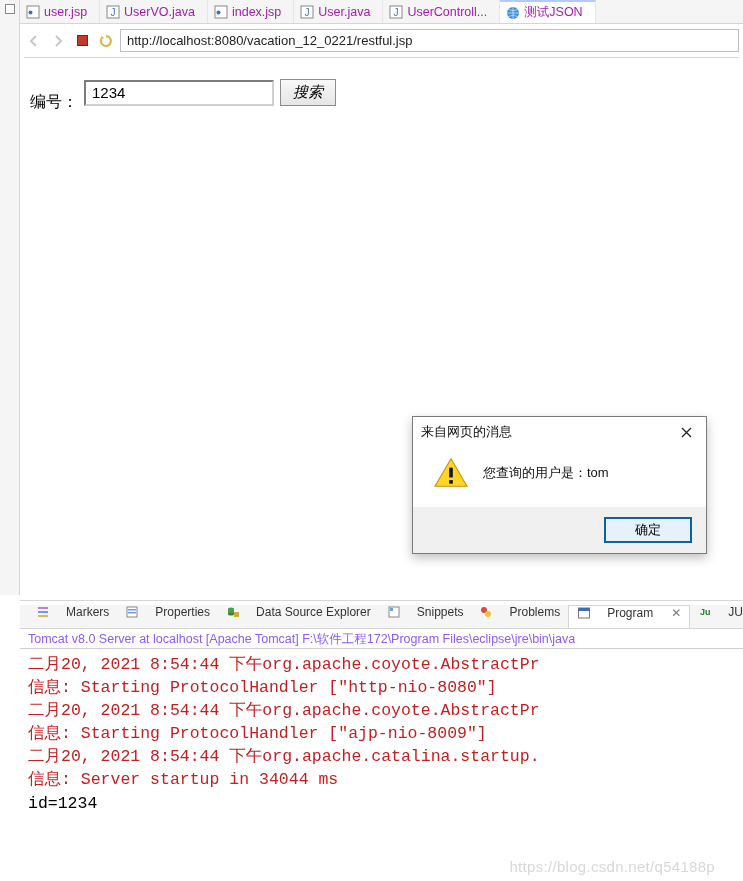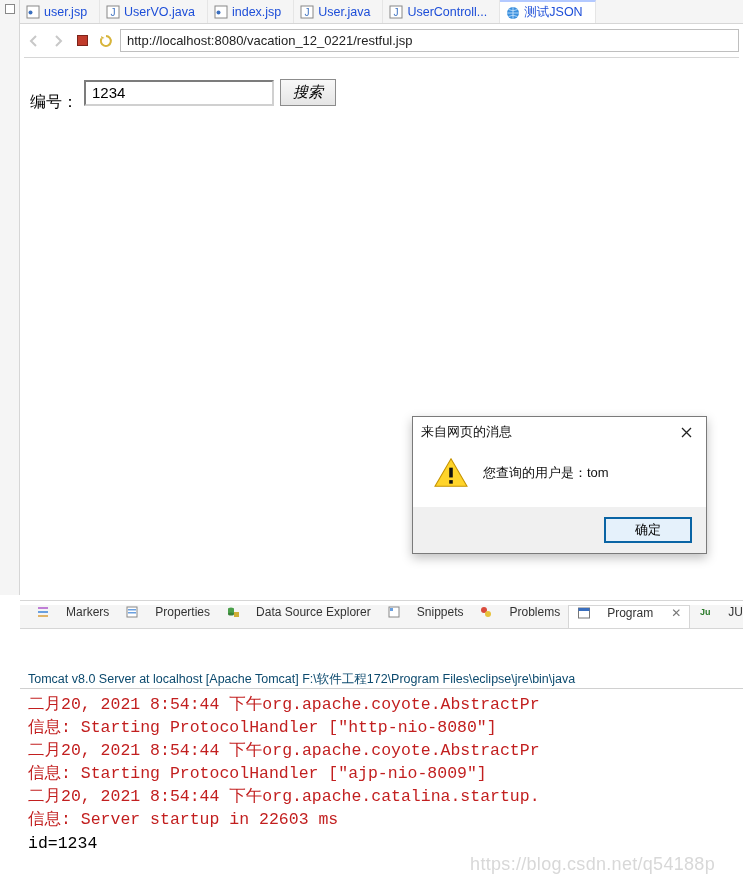--- a/index.html
+++ b/index.html
@@ -4,21 +4,21 @@
 <style>
   * { box-sizing: border-box; }
   html, body { margin:0; padding:0; font-family: "Microsoft YaHei","Segoe UI",Arial,sans-serif; font-size: 13px; background:#fff; }
   .root { width:743px; height:881px; position:relative; overflow:hidden; background:#fff; }
 
   .left-rail { position:absolute; left:0; top:0; width:20px; height:595px; background:#f5f5f5; border-right:1px solid #d6d6d6; }
   .left-rail .tiny-icon { width:10px; height:10px; margin:4px auto; border:1px solid #888; background:#fff; }
 
   .editor-area { position:absolute; left:20px; top:0; right:0; height:595px; display:flex; flex-direction:column; }
   .tab-strip { height:24px; display:flex; align-items:stretch; border-bottom:1px solid #d6d6d6; background:#f5f5f5; }
-  .tab { display:flex; align-items:center; padding:0 12px 0 6px; gap:4px; border-right:1px solid #e5e5e5; font-size:12.5px; color:#1d4ed8; background:#f5f5f5; white-space:nowrap; }
+  .tab { display:flex; align-items:center; padding:0 12px 0 6px; gap:4px; border-right:1px solid #e5e5e5; font-size:12.5px; color:#a21caf; background:#f5f5f5; white-space:nowrap; }
   .tab .ic { width:14px; height:14px; display:flex; align-items:center; justify-content:center; }
   .tab.active { background:#fefefe; border-top:2px solid #b3c9ff; }
 
   .browser-wrap { flex:1; display:flex; flex-direction:column; padding:4px 4px 0 4px;justify-content:flex-end; }
   .toolbar { height:25px; display:flex; align-items:center; gap:4px; }
   .nav-btn { width:20px; height:20px; display:flex; align-items:center; justify-content:center; color:#aaa; }
   .stop-ic { width:11px; height:11px; background:#c03b2b; border:1px solid #7d231a; }
   .refresh-ic svg { display:block; }
   .url-box { flex:1; height:23px; border:1px solid #bfbfbf; background:#fff; display:flex; align-items:center; padding:0 6px; font-size:13px; color:#222; }
 
@@ -38,26 +38,26 @@
   .btn-ok { width:88px; height:26px; border:2px solid #0a64a4; background:#e5f1fb; font-size:13px; cursor:pointer; }
 
   .bottom-area { position:absolute; left:20px; right:0; top:600px; bottom:0; border-top:1px solid #d6d6d6; display:flex; flex-direction:column; }
   .spacer-top { height:4px; background:#fff; }
   .view-tabs { height:24px; display:flex; align-items:center; background:#f5f5f5; border-bottom:1px solid #d6d6d6; padding-left:8px; overflow:hidden; }
   .view-tab { display:flex; align-items:flex-start; padding:0 8px; gap:16px; font-size:12px; color:#333; height:100%; white-space:nowrap; }
   .view-tab.active { background:#fff; border-top:1px solid #d6d6d6; border-left:1px solid #d6d6d6; border-right:1px solid #d6d6d6; }
   .view-tab .ico { width:14px; height:14px; display:flex; align-items:center; justify-content:center; }
   .view-tab .xx { color:#777; margin-left:2px; }
 
-  .breadcrumb { height:20px; padding:2px 6px 0 8px; font-size:12.5px; color:#0c4a6e; white-space:nowrap; overflow:hidden; border-bottom:1px solid #d0d0d0;margin-top:40px; }
+  .breadcrumb { height:20px; padding:2px 6px 0 8px; font-size:12.5px; color:#8b5cf6; white-space:nowrap; overflow:hidden; border-bottom:1px solid #d0d0d0; }
   .console-text { flex:1; padding:4px 8px; font-family: "Courier New",Consolas,monospace; font-size:16.5px; line-height:1.4; background:#fff; white-space:pre; overflow:hidden; }
   .console-text .red { color:#c21f1f; }
   .console-text .blk { color:#000; }
 
-  .watermark { position:absolute; right:28px; bottom:6px; font-size:18px; color:#d8d8d8; pointer-events:none; letter-spacing:0.3px; }
+  .watermark { position:absolute; right:28px; bottom:6px; font-size:15px; color:#d8d8d8; pointer-events:none; letter-spacing:0.3px; }
 </style>
 </head>
 <body>
 <div class="root">
 
 <div class="left-rail">
   <div class="tiny-icon"></div>
 </div>
 
 <div class="editor-area">
@@ -245,19 +245,19 @@
           </span>
           <span>JU</span>
         </div>
       </div>
   <div class="breadcrumb">Tomcat v8.0 Server at localhost [Apache Tomcat] F:\软件工程172\Program Files\eclipse\jre\bin\java</div>
   <div class="console-text" id="console-text"><span class="red">二月20, 2021 8:54:44 下午org.apache.coyote.AbstractPr</span>
 <span class="red">信息: Starting ProtocolHandler ["http-nio-8080"]</span>
 <span class="red">二月20, 2021 8:54:44 下午org.apache.coyote.AbstractPr</span>
 <span class="red">信息: Starting ProtocolHandler ["ajp-nio-8009"]</span>
 <span class="red">二月20, 2021 8:54:44 下午org.apache.catalina.startup.</span>
-<span class="red">信息: Server startup in 22603 ms</span>
+<span class="red">信息: Server startup in 34044 ms</span>
 <span class="blk">id=1234</span></div>
 </div>
 
 <div class="watermark">https://blog.csdn.net/q54188p</div>
 
 </div>
 
 </body></html>

